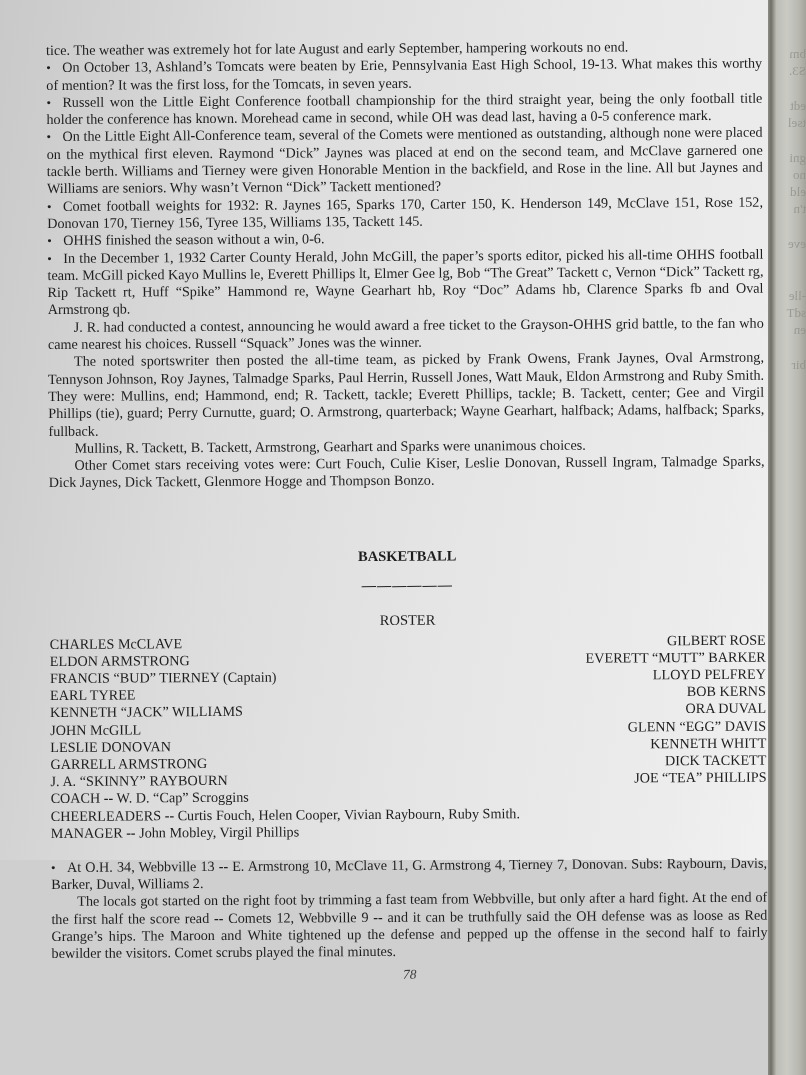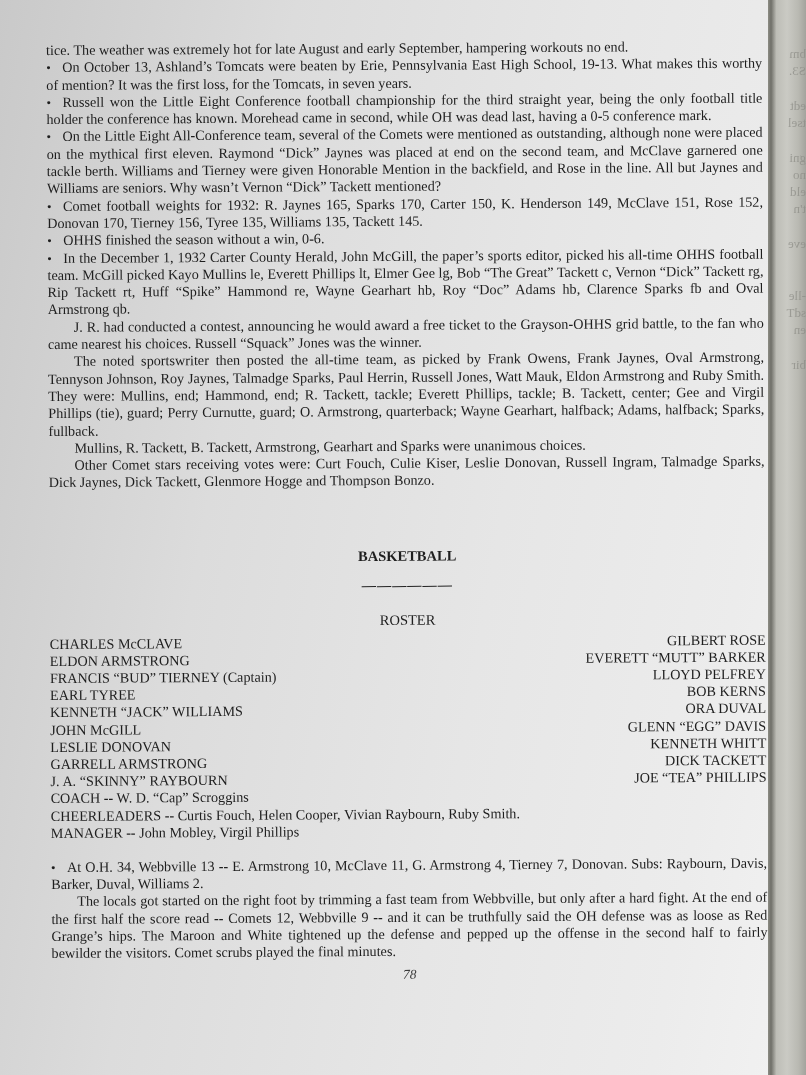--- a/index.html
+++ b/index.html
@@ -3,21 +3,21 @@
 <meta charset="utf-8">
 <style>
   html, body { margin: 0; padding: 0; }
   body {
     width: 806px; height: 1075px; overflow: hidden; position: relative;
     background: #cfcfcf;
     font-family: "Liberation Serif", "DejaVu Serif", serif;
     color: #1e1e1e;
   }
   .page {
-    position: absolute; left: 0; top: 0; width: 770px; height: 1075px;
+    position: absolute; left: 0; top: 0; width: 770px; height: 860px;
     background: linear-gradient(100deg, #c9c9c9 0%, #dcdcdc 30%, #e6e6e6 60%, #ececec 85%, #f2f2f2 100%);
     padding-left: 30px;
   }
   .spine {
     position: absolute; left: 768px; top: 0; width: 38px; height: 1075px;
     background: linear-gradient(90deg, #8d8d85 0%, #6f6f68 8%, #bdbdb6 22%, #cacac4 50%, #b9b9b2 80%, #a3a39d 100%);
   }
   .spine-ghost {
     position: absolute; left: 778px; width: 28px; color: #8b8b85; font-size: 13px;
     transform: scaleX(-1); opacity: 0.7; white-space: nowrap; overflow: hidden;

